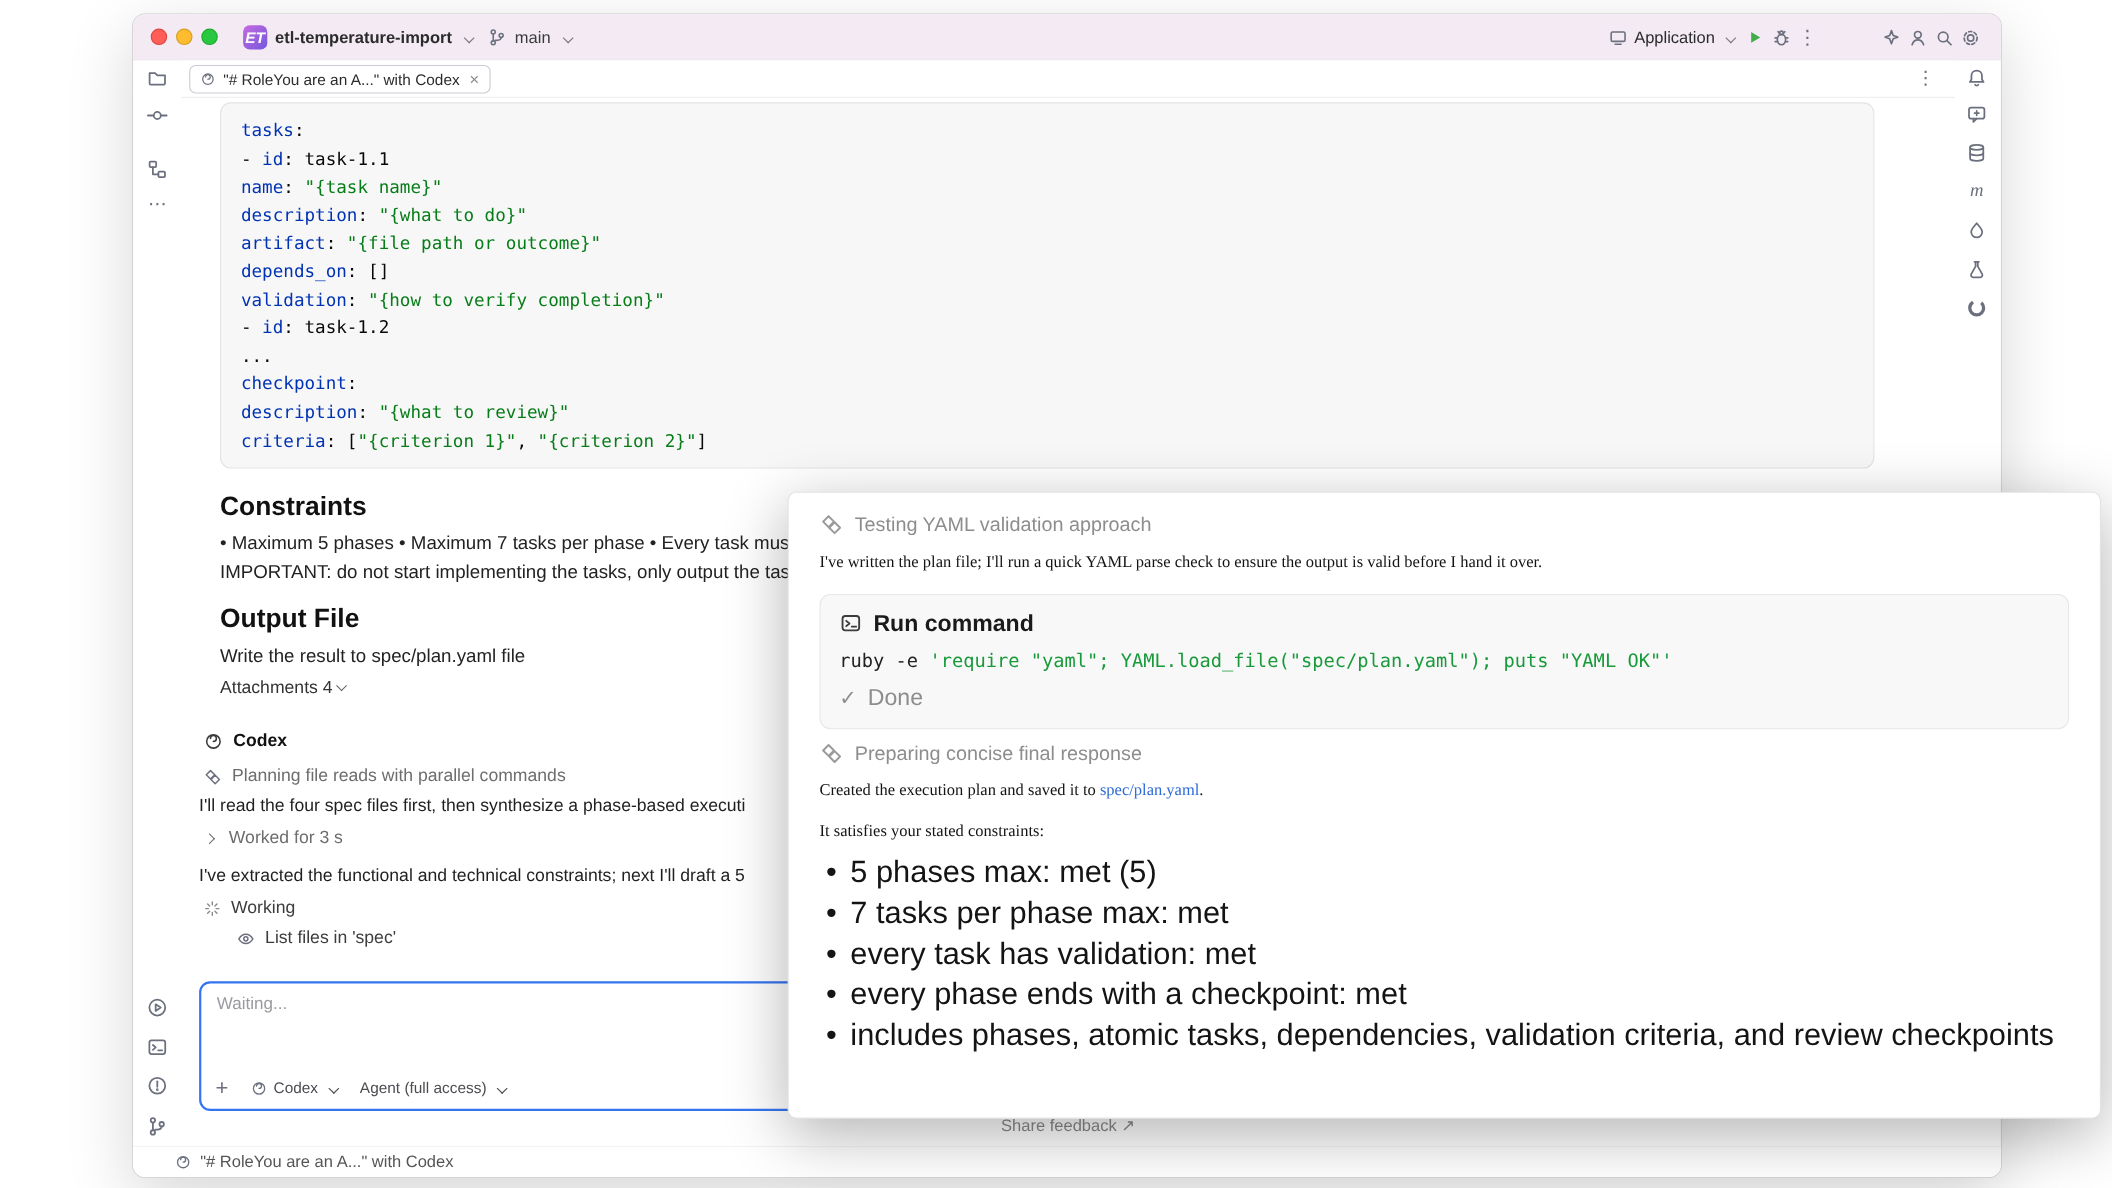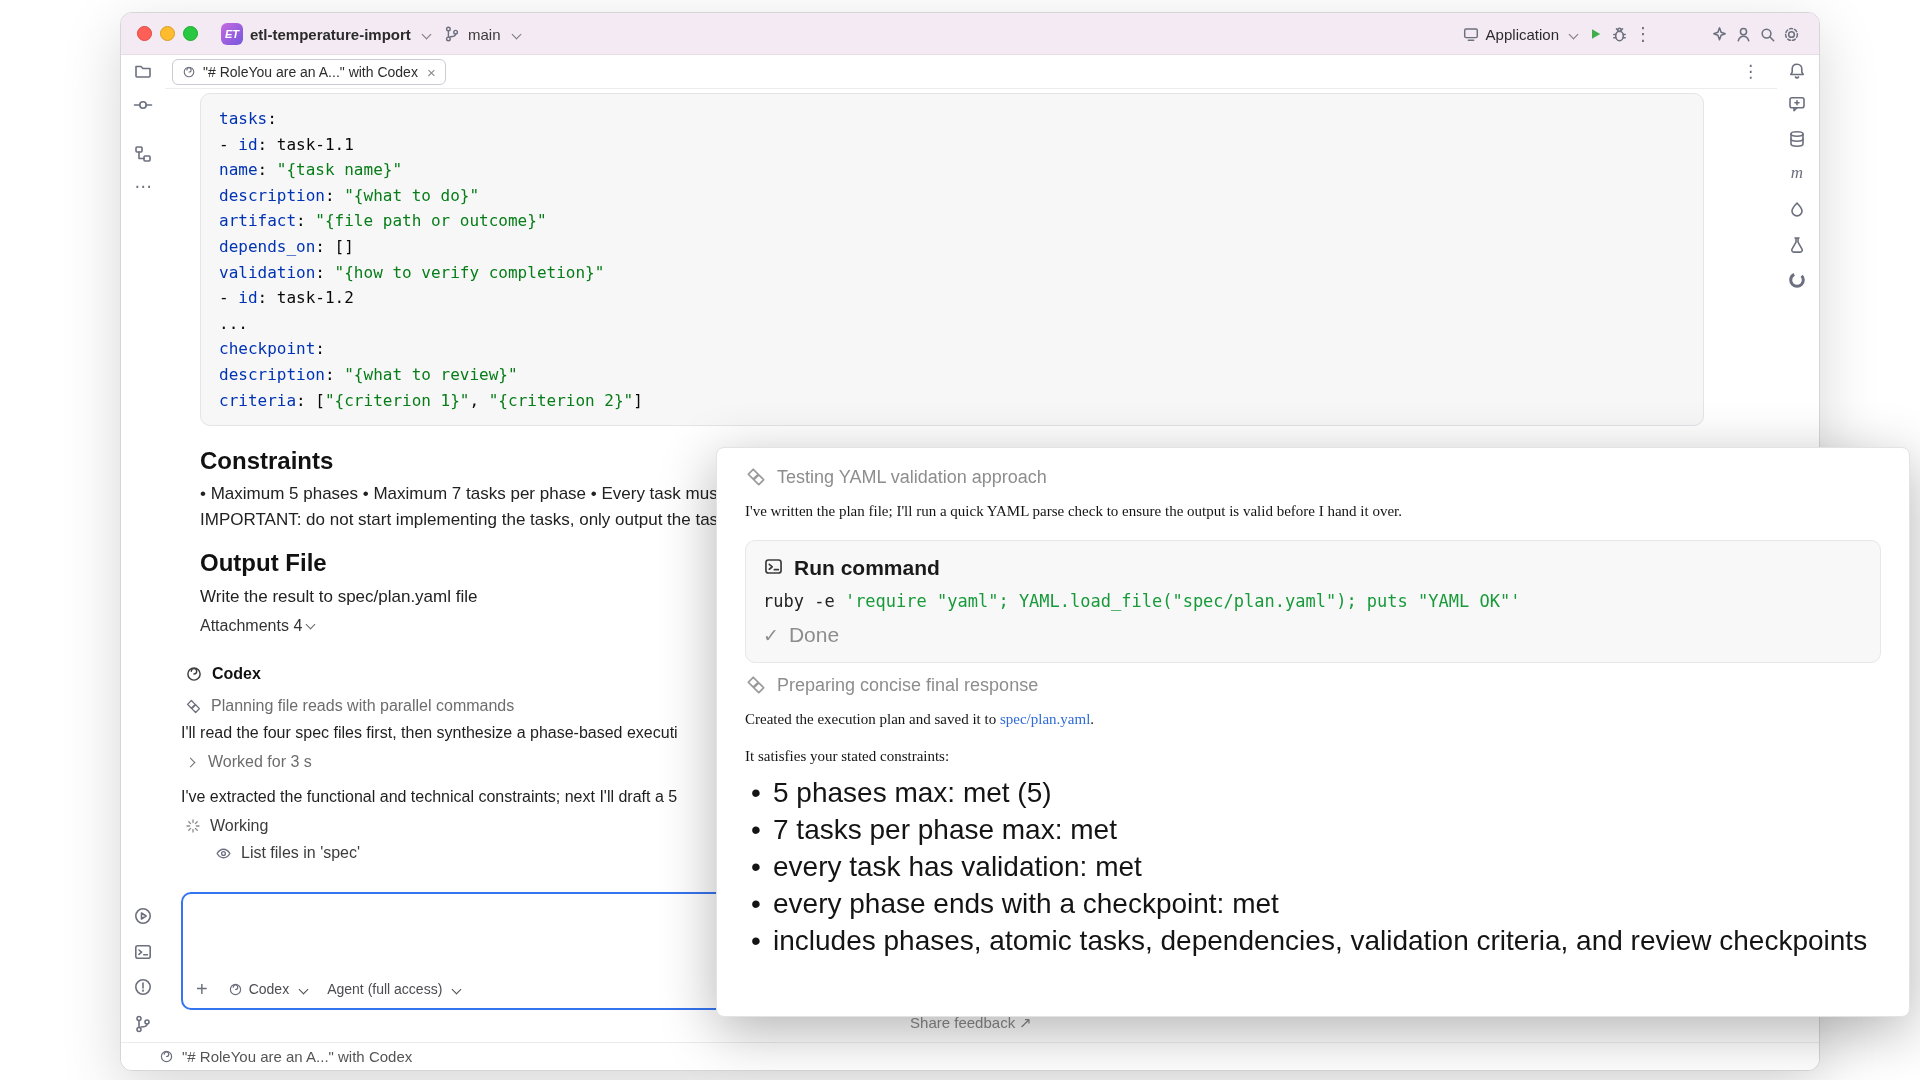--- a/index.html
+++ b/index.html
@@ -18,21 +18,21 @@
     border-radius:11px 11px 0 0; border-bottom:1px solid #e6dde6; }
   .traffic { position:absolute; left:16px; top:13px; display:flex; gap:8px; }
   .light { width:15px; height:15px; border-radius:50%; display:inline-block; }
   .light.red { background:#ff5f57; border:1px solid #e0443e; }
   .light.yellow { background:#febc2e; border:1px solid #d89e24; }
   .light.green { background:#28c840; border:1px solid #1aab29; }
   .tb-group { display:flex; align-items:center; gap:7px; height:42px; color:#2b2b2b; font-size:15px; }
   .tb-group .chev { color:#7a7a7a; }
   .proj { position:absolute; left:100px; top:0; }
   .proj-avatar { width:22px; height:22px; border-radius:6px; background:linear-gradient(135deg,#c66ae0,#7457dd);
-    color:#fff; font-size:11px; font-weight:bold; display:flex; align-items:center; justify-content:center;font-style:italic; }
+    color:#fff; font-size:14px; font-weight:bold; display:flex; align-items:center; justify-content:center;font-style:italic; }
   .proj-name { font-weight:600; }
   .branch { position:absolute; left:322px; top:0; color:#3a3a3a; }
   .tb-right { position:absolute; right:16px; top:0; height:42px; display:flex; align-items:center; }
   .tb-icon { display:flex; align-items:center; justify-content:center; width:24px; height:24px; color:#6c707e; font-size:18px; }
   .tb-spacer { width:52px; }
   .runcfg { gap:6px; margin-right:6px; }
 
   
   .sicon { position:absolute; width:44px; display:flex; justify-content:center; color:#6c707e; font-size:17px; }
   .sicon.left { left:0; } .sicon.rgt { right:0; }
@@ -334,20 +334,21 @@
 
     <div class="cx-row" style="left:50px; top:755px">
       <svg class="ic" width="17" height="17" viewBox="0 0 20 20">
         <path d="M2.5 10s3-5 7.5-5 7.5 5 7.5 5-3 5-7.5 5-7.5-5-7.5-5z"></path>
           <circle cx="10" cy="10" r="2.2"></circle>
       </svg>
       <span class="cx-dark">List files in 'spec'</span>
     </div>
 
     <div class="input-box">
+      <textarea placeholder="Waiting..." style=""></textarea>
       <div class="input-foot">
         <span class="plus-btn">+</span>
         <span class="sel">
           <svg class="ic" width="15" height="15" viewBox="0 0 20 20">
             <circle cx="10" cy="10" r="6.8"></circle>
               <path d="M10 10a3 3 0 1 0-3-3"></path>
           </svg>
           <span>Codex</span>
           <span class="chev"></span>
         </span>

